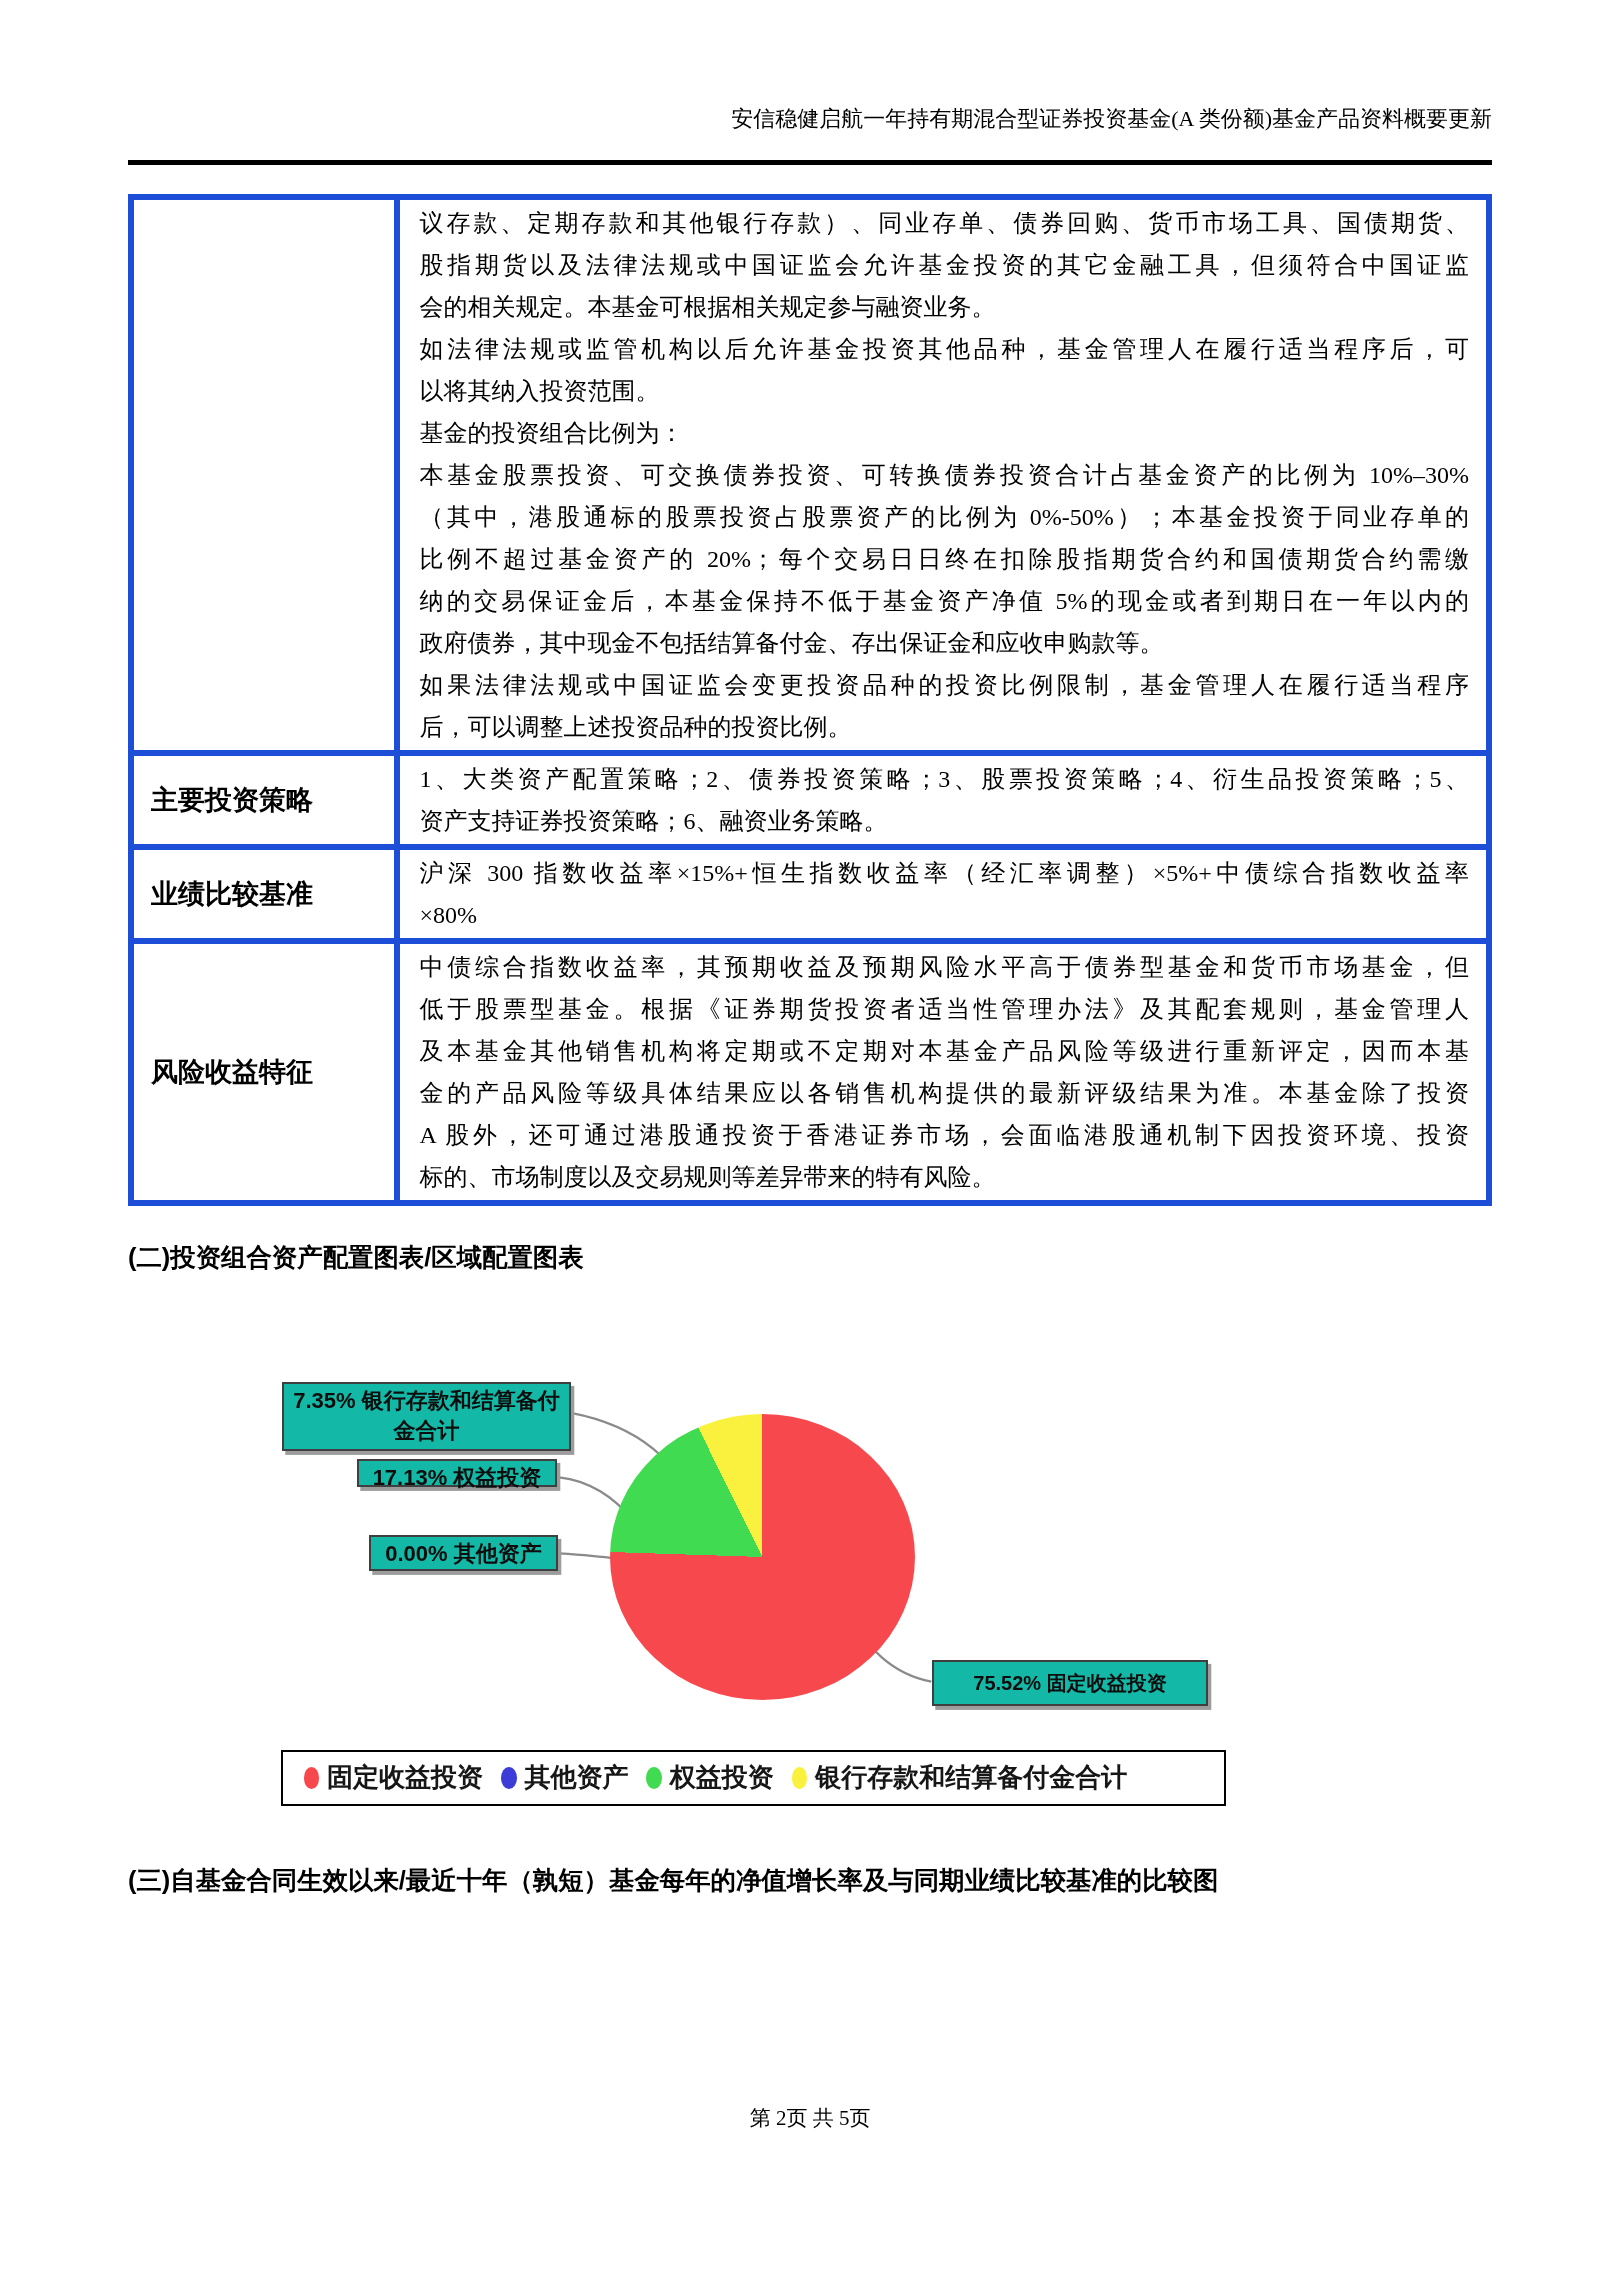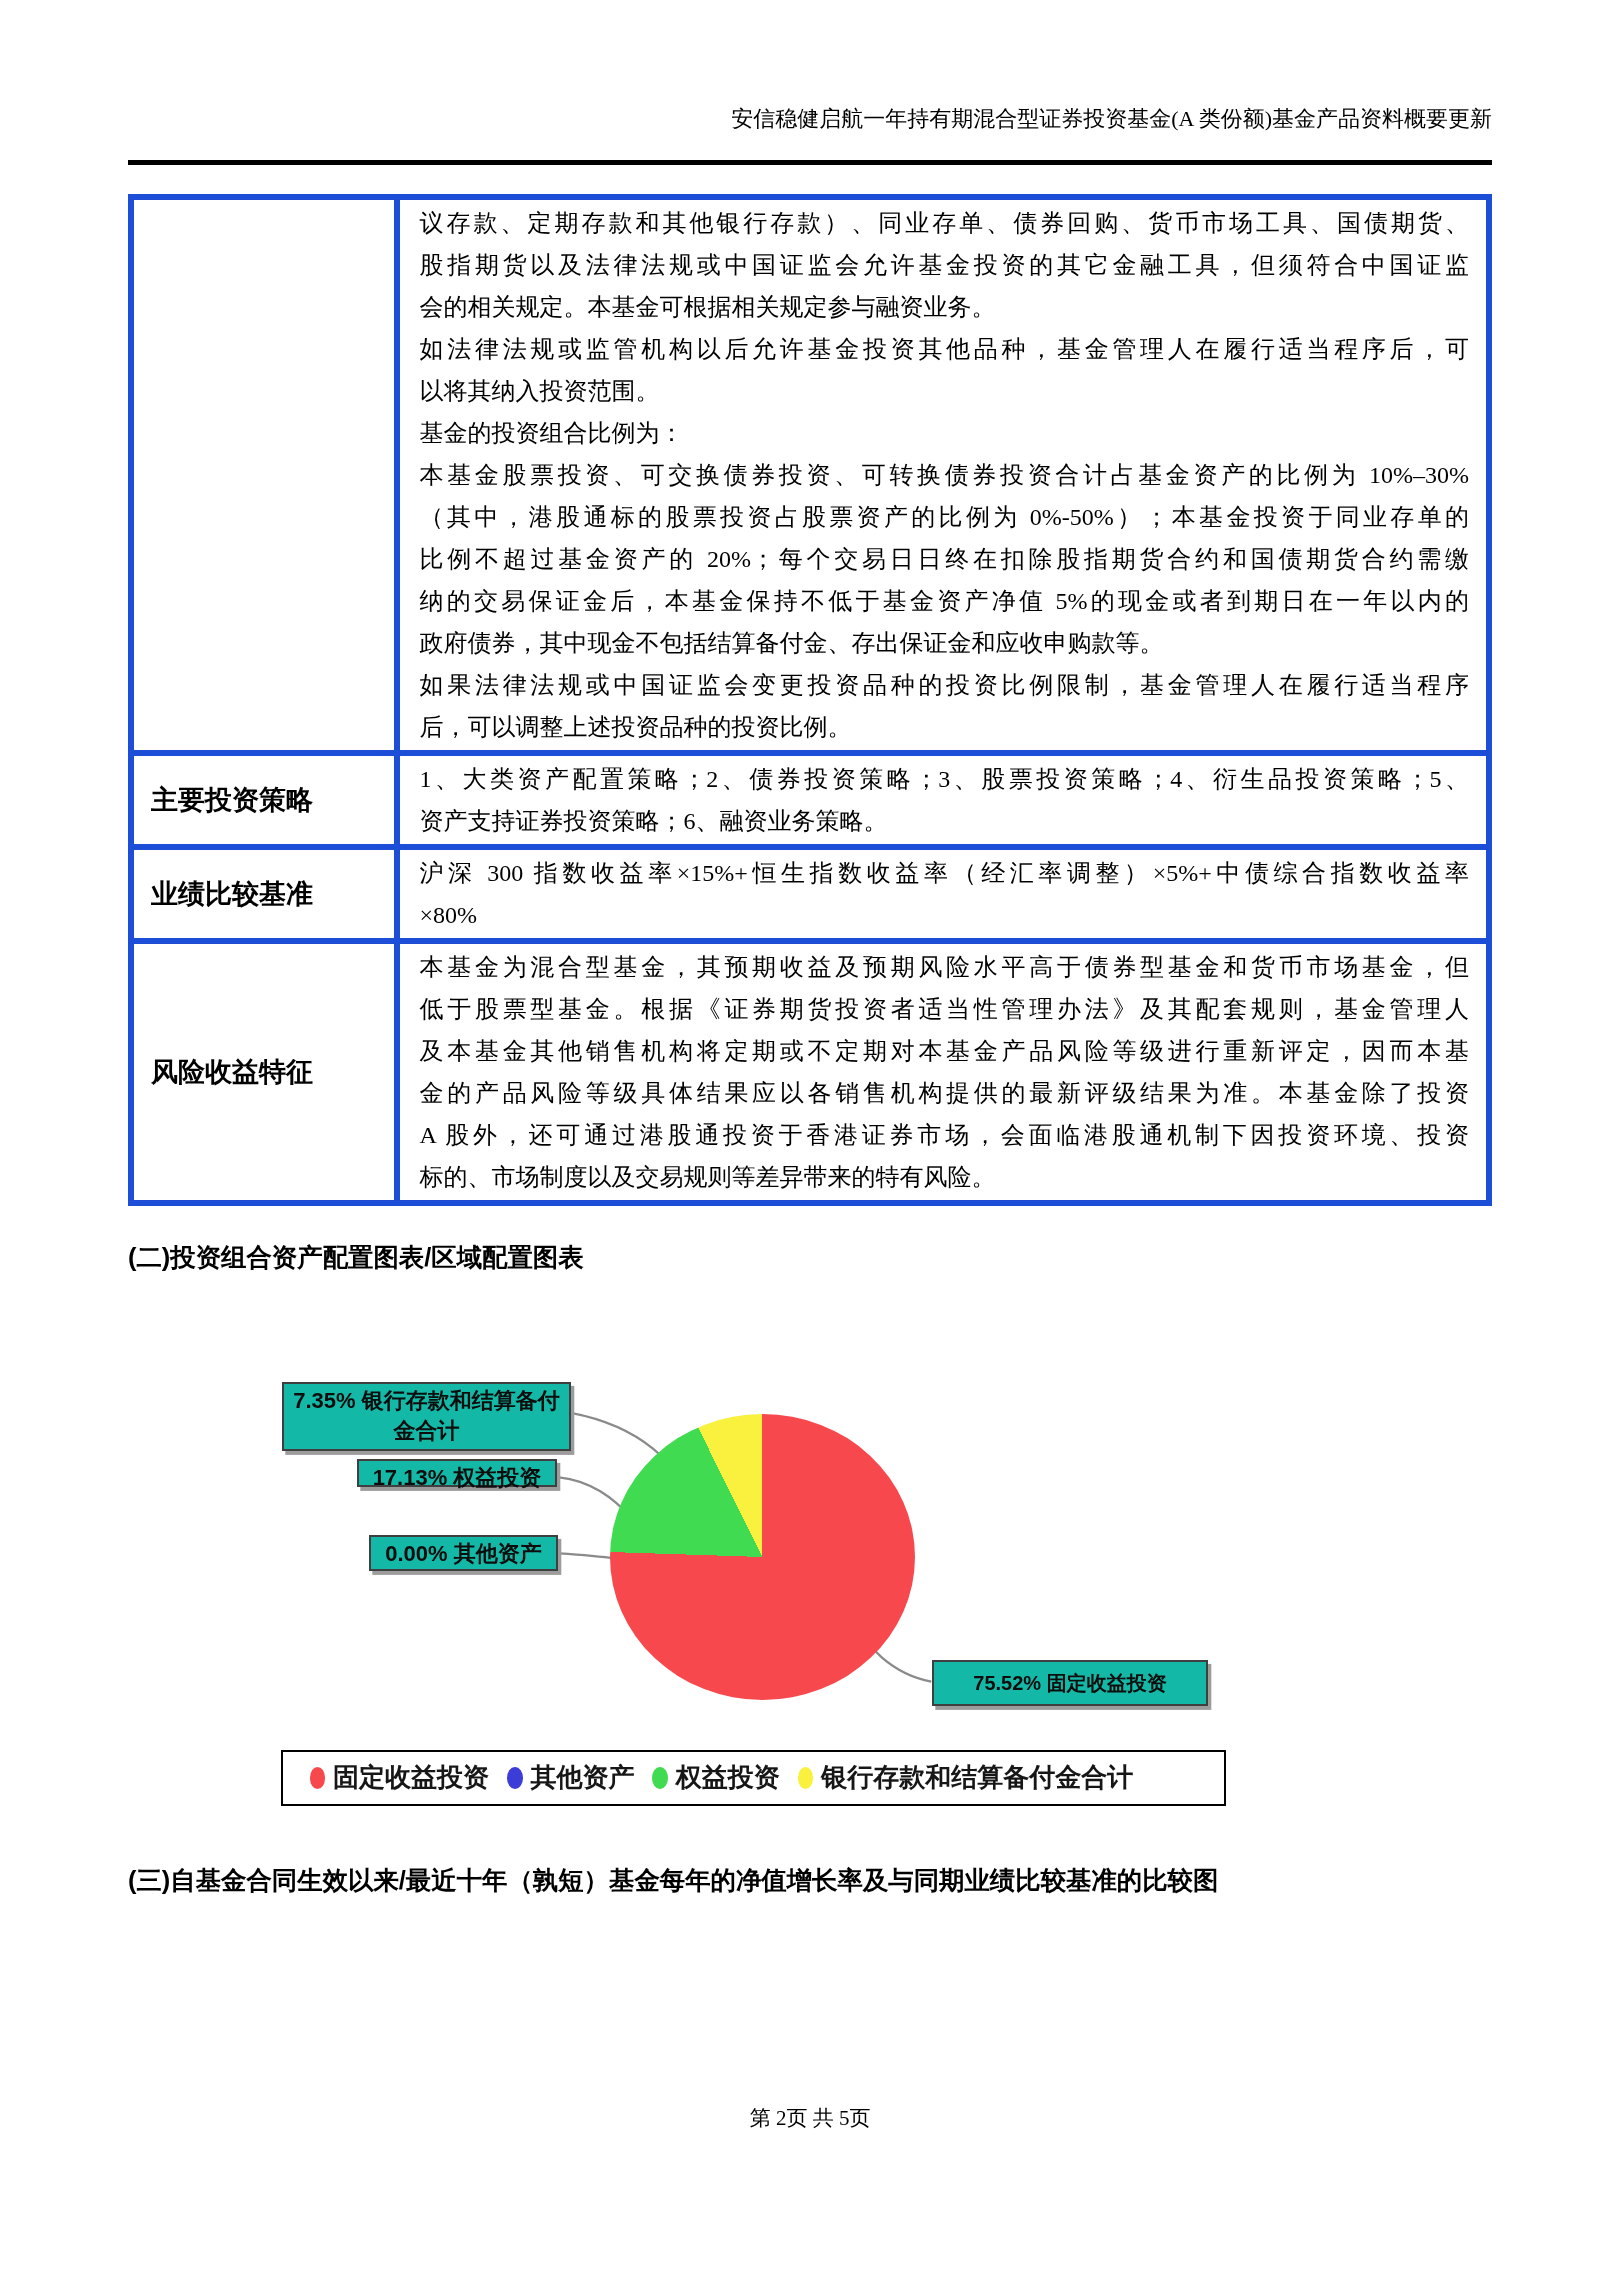--- a/index.html
+++ b/index.html
@@ -31,21 +31,21 @@
   .leaders{position:absolute;left:0;top:0;width:950px;height:496px;}
   .leaders path{stroke:#8a8a8a;stroke-width:3.5;fill:none;}
   .callout{position:absolute;background:#14b8a6;border:2px solid #3f3f3f;
            box-shadow:3.3px 3.9px 0 #9c9c9c;font-weight:bold;color:#0d0d0d;
            text-align:center;font-size:22px;box-sizing:border-box;}
   .c1{left:3.9px;top:72px;width:289px;line-height:30px;padding:2.6px 2.6px;}
   .c2{left:79px;top:149px;width:200px;height:28px;line-height:34px;white-space:nowrap;}
   .c3{left:91px;top:225px;width:189px;height:36px;line-height:33px;white-space:nowrap;text-align:center;}
   .c4{left:654px;top:350px;width:276px;height:46px;line-height:42px;white-space:nowrap;font-size:20px;}
   .legend{position:absolute;left:2.6px;top:440px;width:945px;height:56px;border:2.6px solid #000;
-          background:#fff;display:flex;align-items:center;padding-left:27px;box-sizing:border-box;
+          background:#fff;display:flex;align-items:center;padding-left:21px;box-sizing:border-box;
           font-weight:bold;font-size:26px;color:#161616;}
   .li{display:flex;align-items:center;margin-right:18px;white-space:nowrap;}
   .mk{display:inline-block;width:15.6px;height:22px;border-radius:50%;margin-right:7.8px;}
 
   .footer{margin-top:206px;text-align:center;font-size:21px;}
 </style>
 </head>
 <body>
 
 <div class="wrapper">
@@ -83,21 +83,21 @@
       <tr>
         <td class="lbl">业绩比较基准</td>
         <td class="cnt">
           <div class="line j">沪深 300 指数收益率×15%+恒生指数收益率（经汇率调整）×5%+中债综合指数收益率</div>
           <div class="line">×80%</div>
         </td>
       </tr>
       <tr>
         <td class="lbl">风险收益特征</td>
         <td class="cnt">
-          <div class="line j">本基金为混合型基金，其预期收益及预期风险水平高于债券型基金和货币市场基金，但</div>
+          <div class="line j">中债综合指数收益率，其预期收益及预期风险水平高于债券型基金和货币市场基金，但</div>
           <div class="line j">低于股票型基金。根据《证券期货投资者适当性管理办法》及其配套规则，基金管理人</div>
           <div class="line j">及本基金其他销售机构将定期或不定期对本基金产品风险等级进行重新评定，因而本基</div>
           <div class="line j">金的产品风险等级具体结果应以各销售机构提供的最新评级结果为准。本基金除了投资</div>
           <div class="line j">A 股外，还可通过港股通投资于香港证券市场，会面临港股通机制下因投资环境、投资</div>
           <div class="line">标的、市场制度以及交易规则等差异带来的特有风险。</div>
         </td>
       </tr>
     </tbody>
   </table>
 

